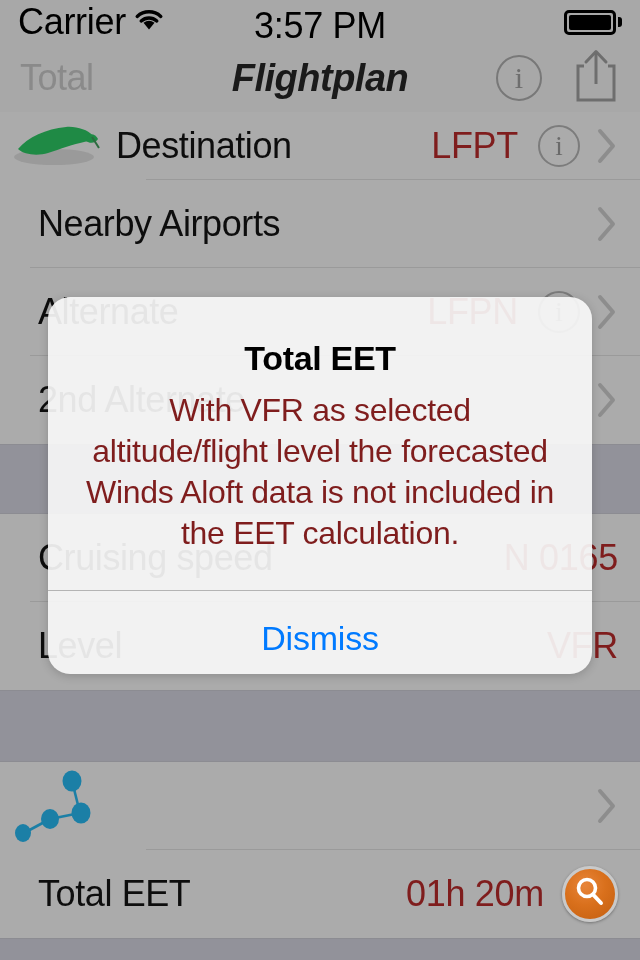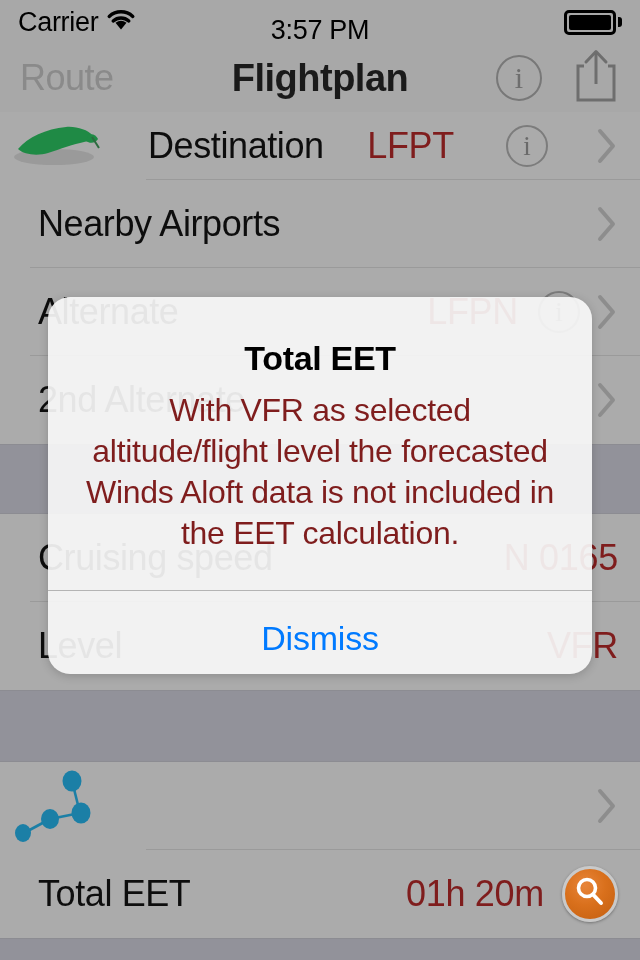--- a/index.html
+++ b/index.html
@@ -20,21 +20,21 @@
   #statusbar {
     position:absolute; top:0; left:0;
     width:640px; height:44px;
     background:#a8a8a8;
     display:flex; align-items:center;
     padding:0 18px;
     z-index:3;
   }
   #carrier-group { display:flex; align-items:center; gap:8px; }
   .sb-text {
-    font-size:27px; color:#000; letter-spacing:-0.3px;
+    font-size:36px; color:#000; letter-spacing:-0.3px;
     line-height:1;
   }
   .wifi-icon { display:block; }
   #sb-time {
     position:absolute; left:0; right:0; top:0; height:44px;
     display:flex; align-items:flex-end; justify-content:center;
     pointer-events:none;
   }
   #battery-group {
     margin-left:auto; display:flex; align-items:center;
@@ -63,20 +63,21 @@
     font-size:36px; color:#8a8a8a; letter-spacing:-0.5px;
     background:none; border:none; cursor:pointer;
     font-family:"Liberation Sans", sans-serif;
   }
   #nav-title {
     position:absolute; left:0; right:0;
     text-align:center;
     font-size:38px; font-weight:bold; color:#1a1a1a;
     letter-spacing:-0.5px;
     pointer-events:none;
+    font-style:italic;
   }
   #nav-right {
     margin-left:auto; display:flex; align-items:center; gap:30px;
     position:relative; z-index:4;
   }
   .info-circle {
     width:46px; height:46px; border-radius:50%;
     border:2.5px solid #787878;
     display:flex; align-items:center; justify-content:center;
     font-size:30px; color:#6e6e6e;
@@ -214,41 +215,41 @@
 
     <div id="battery-group">
       <div class="battery-body">
           <div class="battery-fill"></div>
         </div>
       <div class="battery-cap"></div>
     </div>
   </div>
 
   <div id="navbar">
-    <button id="nav-cancel">Route</button>
+    <button id="nav-cancel">Total</button>
     <div id="nav-title">Flightplan</div>
     <div id="nav-right">
       <div class="info-circle">
         <span>i</span>
       </div>
       <span class="share-icon">
         <svg width="48" height="56" viewBox="0 0 48 56">
           <path d="M12 18 H6 V52 H42 V18 H36" fill="none" stroke="#6e6e6e" stroke-width="3"></path>
           <line x1="24" y1="4" x2="24" y2="36" stroke="#6e6e6e" stroke-width="3"></line>
           <path d="M14 14 L24 3.5 L34 14" fill="none" stroke="#6e6e6e" stroke-width="3" stroke-linejoin="round" stroke-linecap="round"></path>
         </svg>
       </span>
     </div>
   </div>
 
   <div id="table">
 
     <div class="section">
 
-      <div class="row with-icon" style="height:68px;gap:32px;">
+      <div class="row with-icon" style="height:68px;">
         <div class="row-icon">
           <svg class="island-svg" width="104" height="62" viewBox="0 0 104 62">
             <ellipse cx="48" cy="42" rx="40" ry="8" fill="#2b2b2b" opacity="0.13"></ellipse>
             <path d="M12 34 C22 22 40 14 60 12 C70 11 82 15 86 20 C88 23 84 26 78 27 C68 29 54 34 42 38 C32 41 18 40 12 34 Z" fill="#1f8a45"></path>
             <path d="M82 20 C86 18 90 20 92 24 C90 28 84 29 80 26 Z" fill="#1f8a45"></path>
             <path d="M86 22 L93 33" stroke="#2d6b3f" stroke-width="2" fill="none"></path>
           </svg>
         </div>
         <span class="row-label">Destination</span>
         <span class="row-value">LFPT</span>

